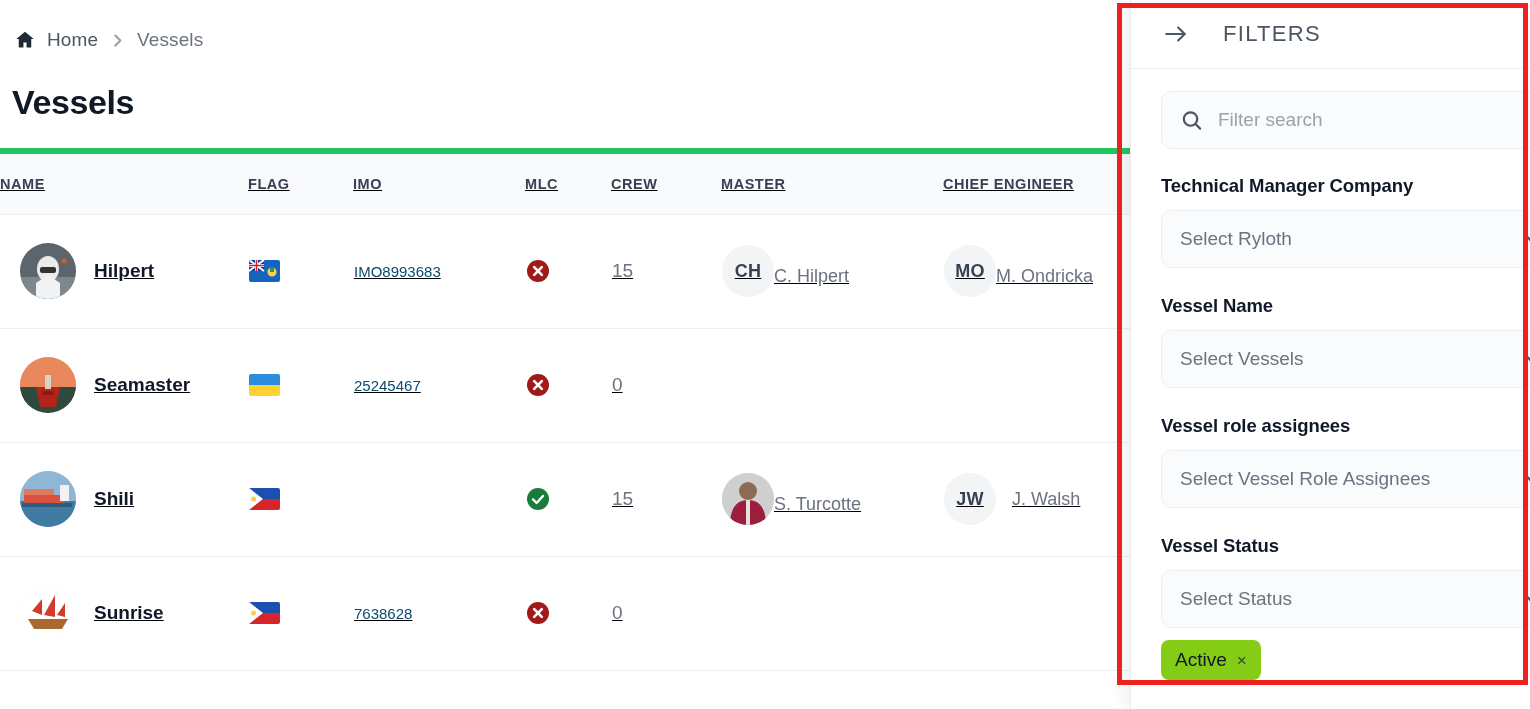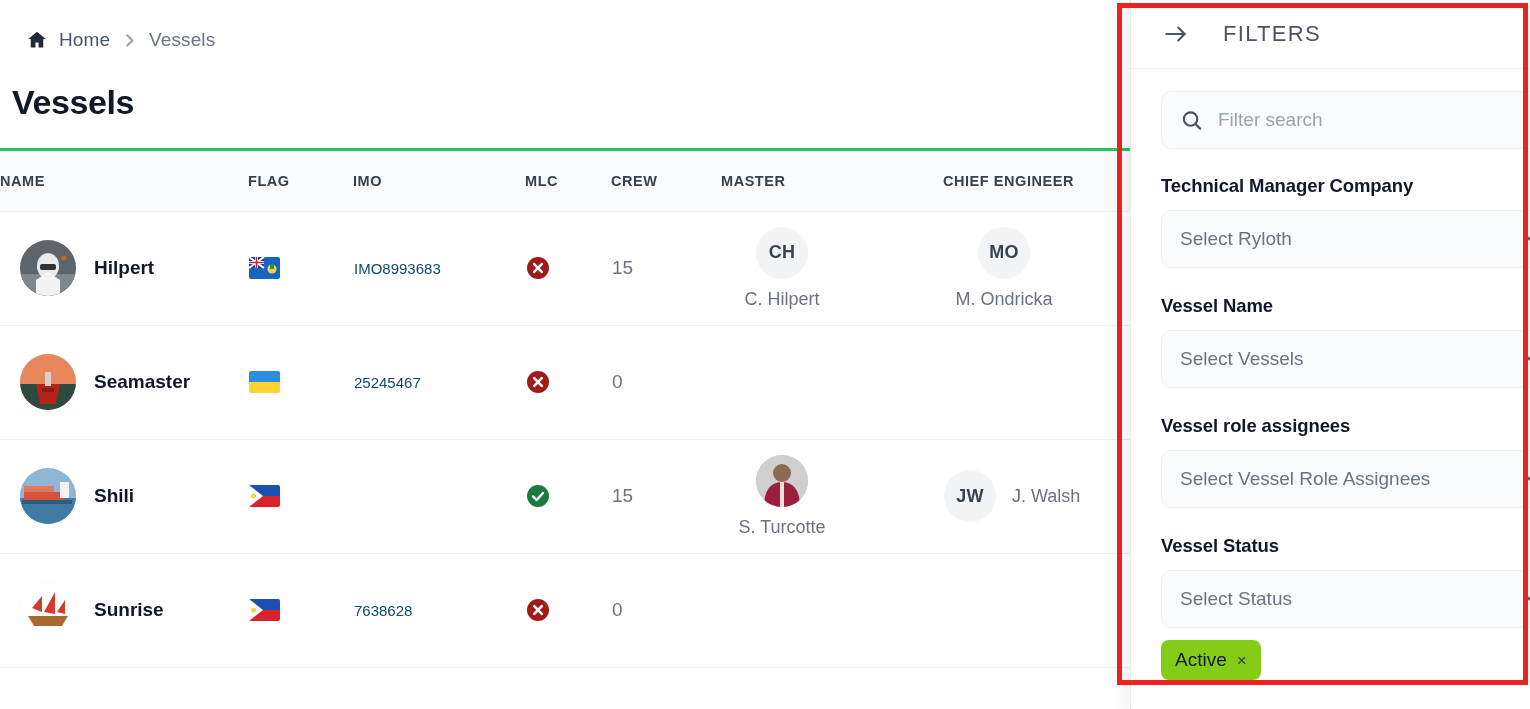--- a/index.html
+++ b/index.html
@@ -12,21 +12,21 @@
     -webkit-font-smoothing: antialiased;
   }
 
   #app { position: relative; width: 1530px; height: 709px; background:#fff; }
 
   
   .page { position:absolute; inset:0; background:#fff; }
 
   .breadcrumb {
     display:flex; align-items:center; gap:11px;
-    padding: 28px 0 0 26px; height:52px;
+    padding: 28px 0 0 14px; height:52px;
   }
   .bc-home-icon { width:22px; height:22px; display:block; color:#1f2a37; }
   .bc-link {
     font-size:19px; color:#4b5563; letter-spacing:.1px;
   }
   .bc-sep { width:17px; height:17px; color:#9ca3af; display:block; }
   .bc-current { font-size:19px; color:#6b7280; letter-spacing:.1px; }
 
   .title-row {
     display:flex; align-items:center; justify-content:space-between;
@@ -50,21 +50,21 @@
   .plus-icon { width:22px; height:22px; display:block; }
   .btn-icon-sq {
     width:54px; height:54px; border-radius:9px;
     border:1px solid #e5e7eb; background:#fff;
     display:flex; align-items:center; justify-content:center;
     cursor:pointer;
   }
   .btn-icon-sq svg { width:23px; height:23px; color:#4b5563; }
 
   
-  .table-wrap { margin-top: 10px; border-top:3px solid #22c55e; }
+  .table-wrap { margin-top: 10px; border-top:6px solid #22c55e;text-decoration:underline; }
   table.vessels { width:100%; border-collapse:collapse; table-layout:fixed; }
   table.vessels thead th {
     background:#f8fafc;
     color:#374151;
     font-size:14.5px; font-weight:700; letter-spacing:.55px;
     text-align:left;
     padding: 20px 0 20px 0;
     height:60px;
     border-bottom:1px solid #eceff3;
     vertical-align: middle;
@@ -102,21 +102,21 @@
   }
   .vessel-avatar svg { width:56px; height:56px; display:block; }
   .vessel-name { font-size:19px; font-weight:700; color:#111827; }
 
   .flag { width:31px; height:22px; display:block; border-radius:2px; overflow:hidden; }
   .imo-val { font-size:15px; color:#0c4a6e; }
   .crew-val { font-size:19px; color:#6b7280; }
 
   .mlc-badge { width:24px; height:24px; display:block; }
 
-  .person { display:flex; flex-direction:column; align-items:center; width:120px; }
+  .person { display:flex; flex-direction:row; align-items:center; width:120px; }
   .person.inline { flex-direction:row; align-items:center; width:auto; gap:16px; }
   .person-avatar {
     width:52px; height:52px; border-radius:50%;
     background:#f3f4f6; color:#374151;
     display:flex; align-items:center; justify-content:center;
     font-size:18px; font-weight:700; letter-spacing:.3px;
     overflow:hidden; flex:0 0 52px;
   }
   .person-avatar.photo { background:#d8d8d8; }
   .person-avatar svg { width:52px; height:52px; display:block; }

